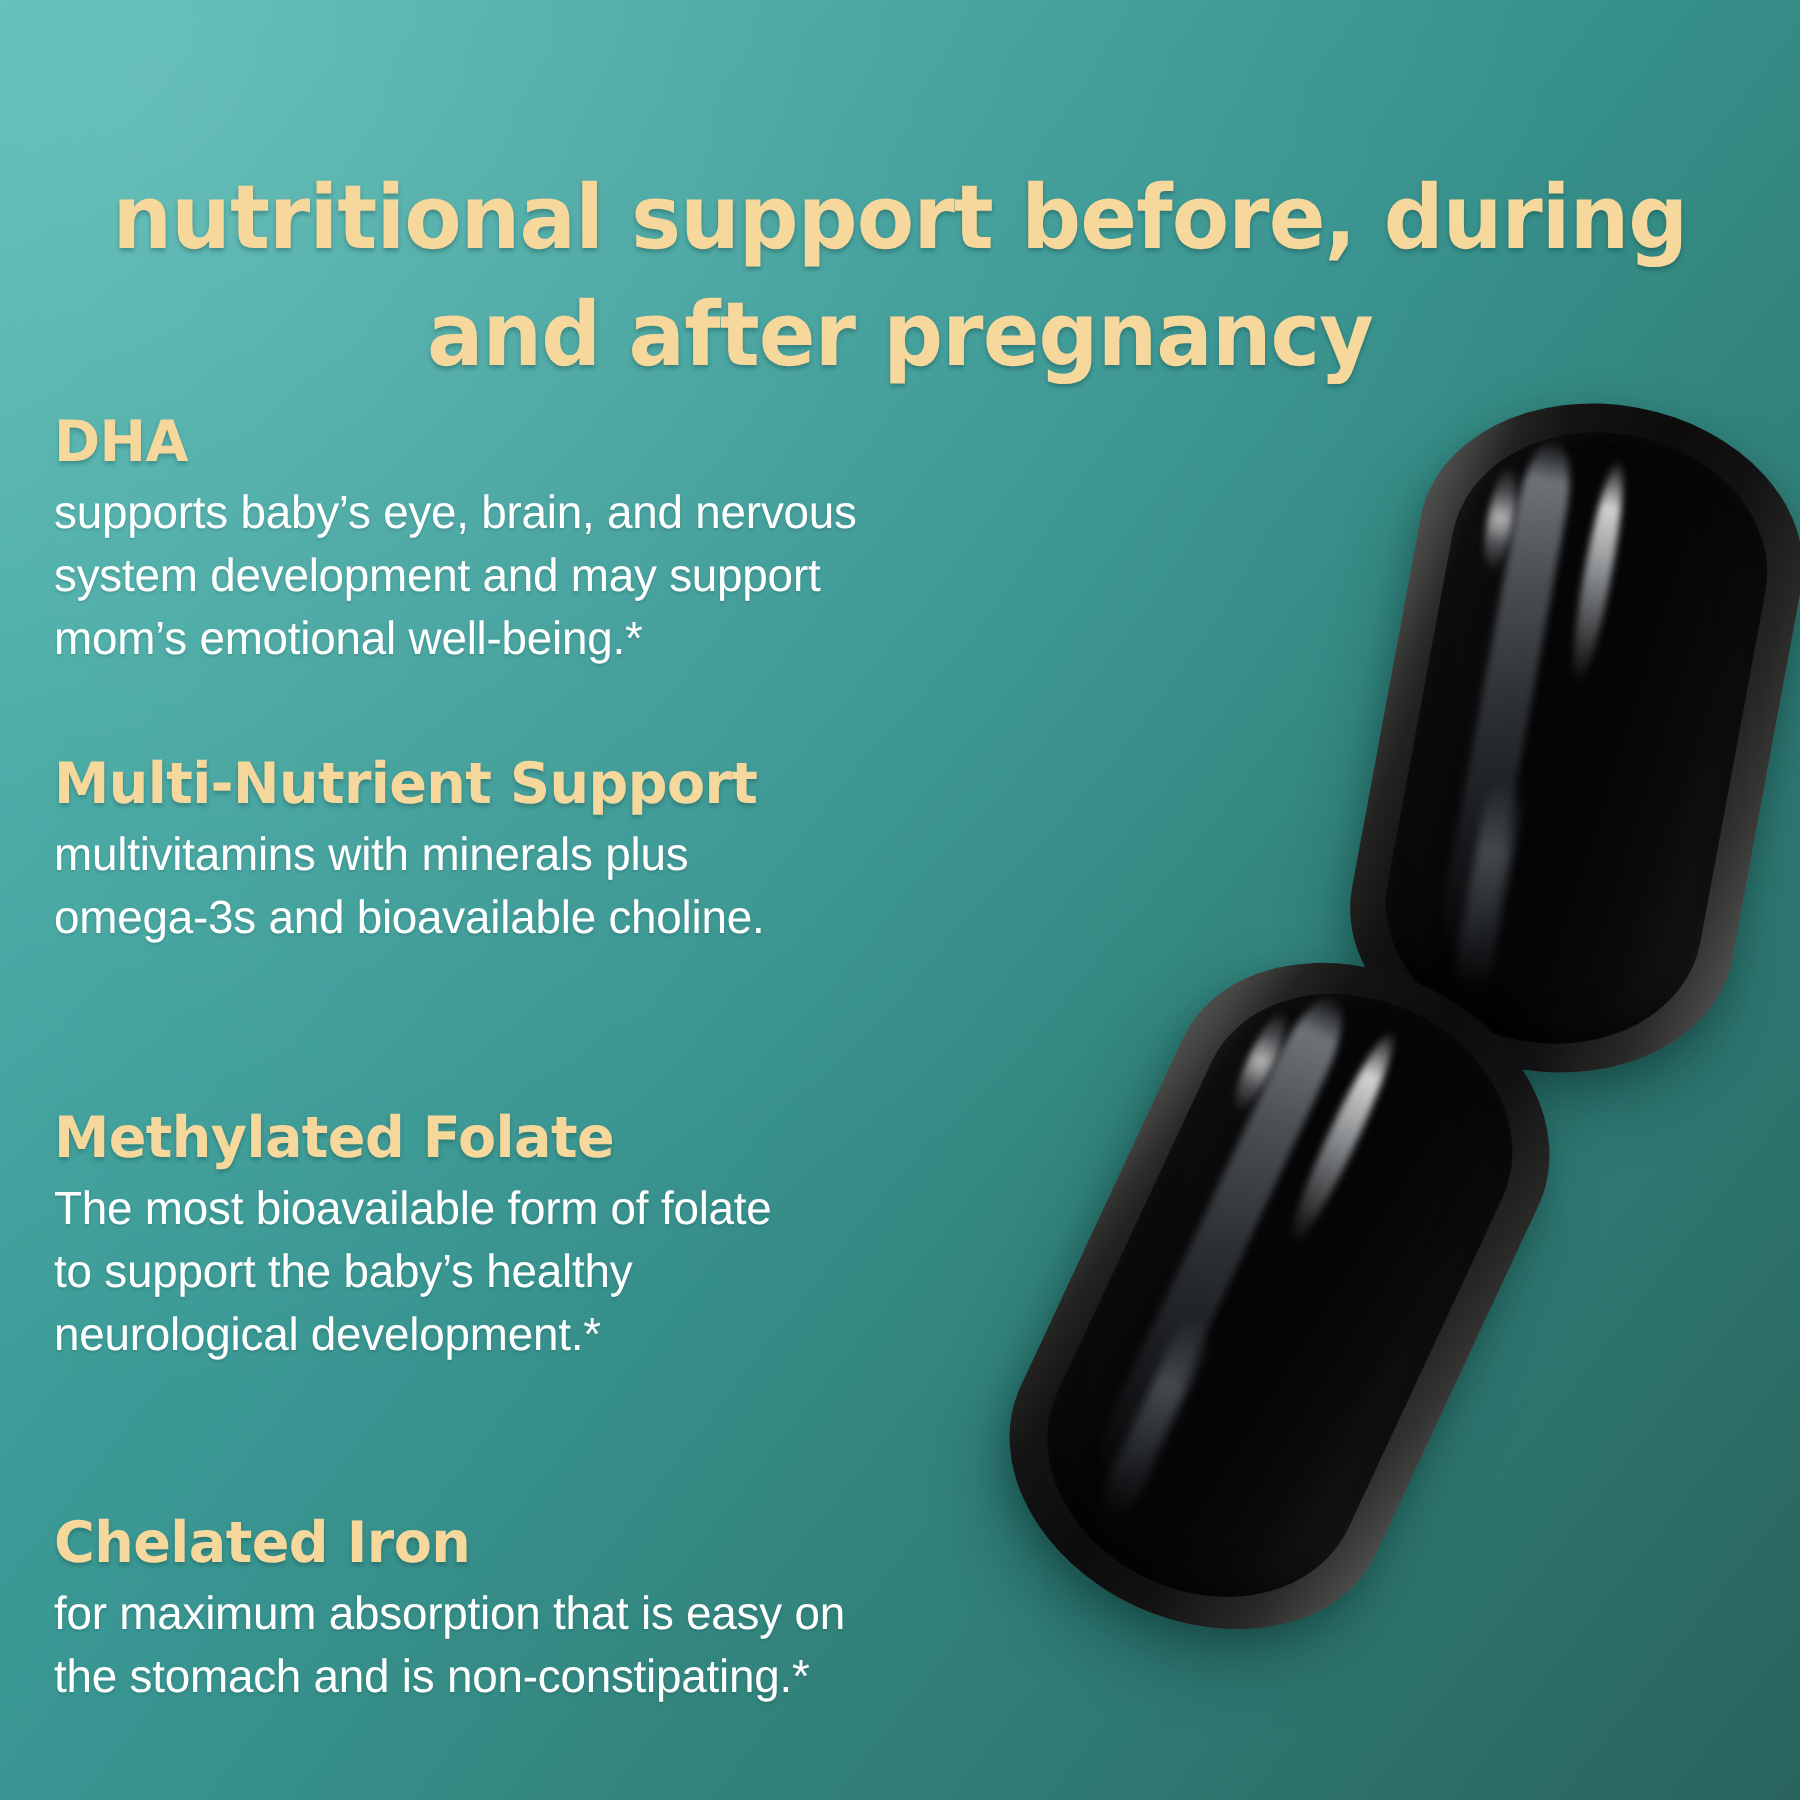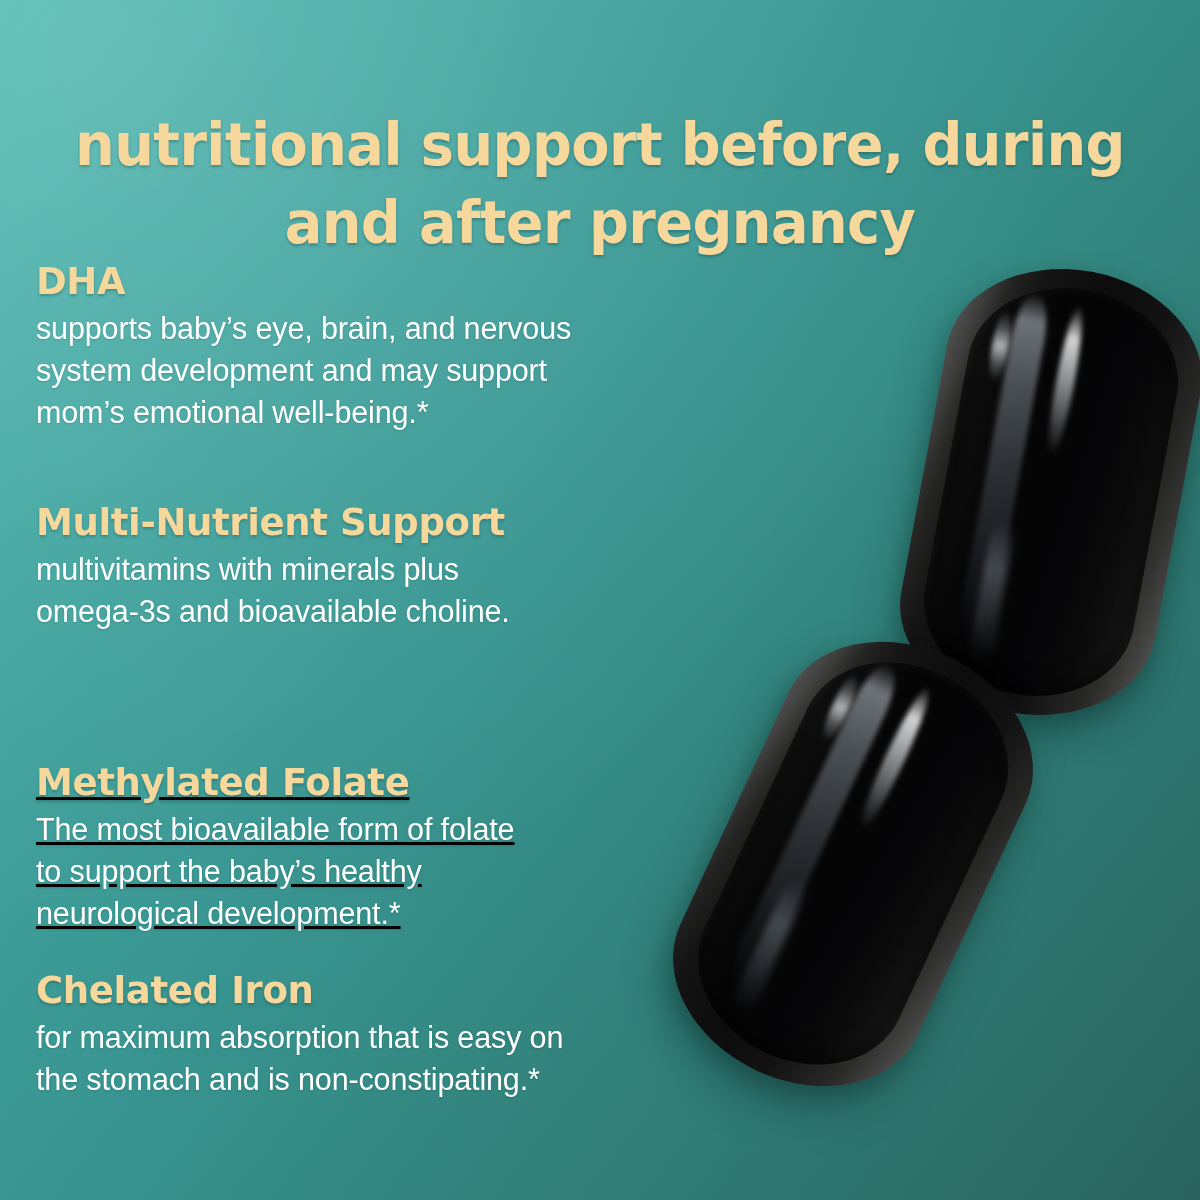--- a/index.html
+++ b/index.html
@@ -57,24 +57,24 @@
   .benefits {
     position: absolute;
     left: 36px;
     top: 255px;
     width: 720px;
   }
   .benefit {
     position: absolute;
     left: 0;
   }
-  .benefit-0 { top: 3px; }
+  .benefit-0 { top: 16px; }
   .benefit-1 { top: 244px; }
-  .benefit-2 { top: 504px; text-decoration: underline; }
-  .benefit-3 { top: 712px; }
+  .benefit-2 { top: 480px; }
+  .benefit-3 { top: 750px; }
 
   .benefit-title {
     color: #f6d79c;
     font-family: "DejaVu Sans", sans-serif;
     font-weight: bold;
     font-size: 38px;
     line-height: 46px;
     letter-spacing: -0.4px;
     transform: scaleX(0.975);
     transform-origin: 0 50%;

